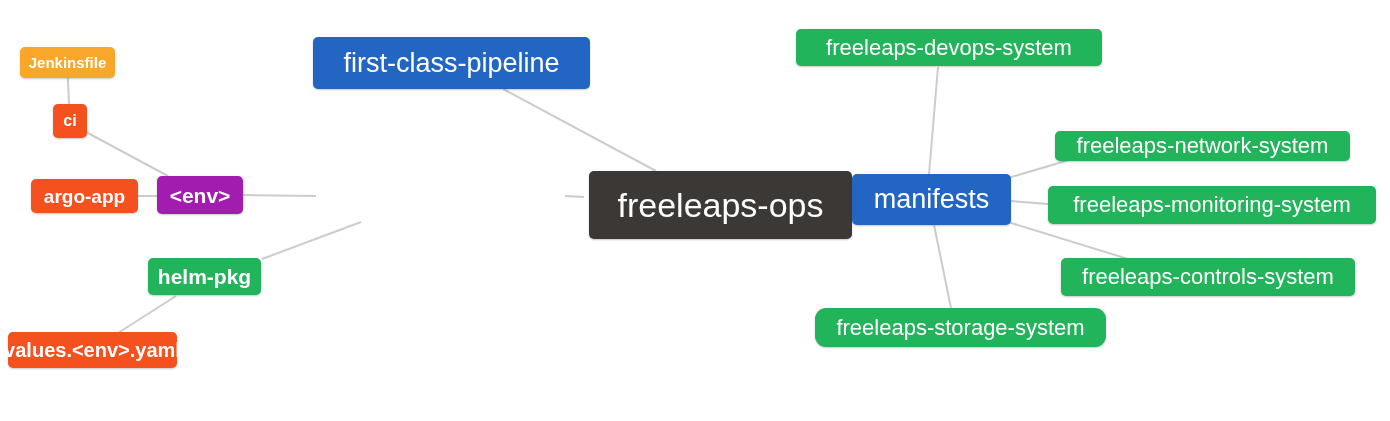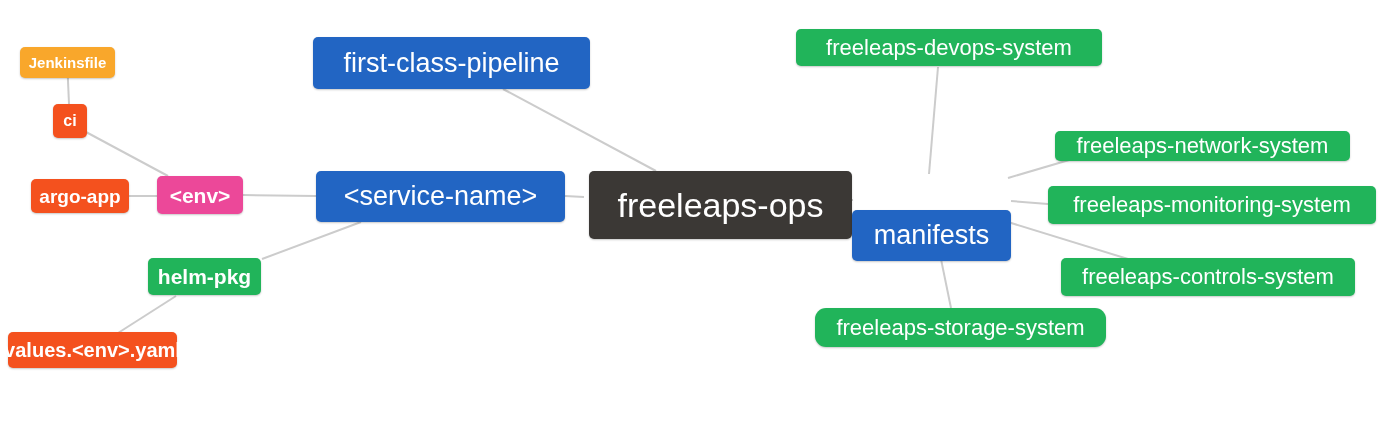--- a/index.html
+++ b/index.html
@@ -53,26 +53,25 @@
       <line x1="846" y1="200" x2="853" y2="200" stroke="#cccccc" stroke-width="2"></line>
       <line x1="929" y1="174" x2="938" y2="67" stroke="#cccccc" stroke-width="2"></line>
       <line x1="1008" y1="178" x2="1103" y2="150" stroke="#cccccc" stroke-width="2"></line>
       <line x1="1011" y1="201" x2="1048" y2="204" stroke="#cccccc" stroke-width="2"></line>
       <line x1="1008" y1="222" x2="1128" y2="259" stroke="#cccccc" stroke-width="2"></line>
       <line x1="934" y1="225" x2="951" y2="308" stroke="#cccccc" stroke-width="2"></line>
     </svg>
 
 <div class="node" style="left: 20px; top: 27px; width: 95px; height: 31px; background: rgb(249, 167, 43); color: rgb(255, 255, 255); font-size: 15px; font-weight: 700; margin-top: 20px;">Jenkinsfile</div>
     <div class="node" style="left: 53px; top: 104px; width: 34px; height: 34px; background: rgb(244, 81, 30); color: rgb(255, 255, 255); font-size: 16px; font-weight: 700;">ci</div>
-    <div class="node" style="left: 31px; top: 179px; width: 98px; height: 34px; background: rgb(244, 81, 30); color: rgb(255, 255, 255); font-size: 19px; font-weight: 700;">argo-app</div>
-    <div class="node" style="left: 157px; top: 176px; width: 86px; height: 38px; background: #ec4899; color: rgb(255, 255, 255); font-size: 21px; font-weight: 700;">&lt;env&gt;</div>
+    <div class="node" style="left: 31px; top: 179px; width: 107px; height: 34px; background: rgb(244, 81, 30); color: rgb(255, 255, 255); font-size: 19px; font-weight: 700;">argo-app</div>
+    <div class="node" style="left: 157px; top: 176px; width: 86px; height: 38px; background: #a21caf; color: rgb(255, 255, 255); font-size: 21px; font-weight: 700;">&lt;env&gt;</div>
     <div class="node" style="left: 148px; top: 258px; width: 113px; height: 37px; background: rgb(33, 180, 90); color: rgb(255, 255, 255); font-size: 21px; font-weight: 700;">helm-pkg</div>
     <div class="node" style="left: 8px; top: 332px; width: 169px; height: 36px; background: rgb(244, 81, 30); color: rgb(255, 255, 255); font-size: 20px; font-weight: 700;">values.&lt;env&gt;.yaml</div>
     <div class="node" style="left: 313px; top: 37px; width: 277px; height: 52px; background: rgb(34, 101, 195); color: rgb(255, 255, 255); font-size: 27px; font-weight: 400;">first-class-pipeline</div>
-    <div class="node" style="left: 316px; top: 171px; width: 249px; height: 51px; background: rgb(34, 101, 195); color: rgb(255, 255, 255); font-size: 27px; font-weight: 400;">&lt;service-name&gt;</div>
     <div class="node" style="left: 583px; top: 171px; width: 263px; height: 68px; background: rgb(59, 56, 53); color: rgb(255, 255, 255); font-size: 34px; font-weight: 400; margin-left: 6px;">freeleaps-ops</div>
-    <div class="node" style="left: 852px; top: 174px; width: 159px; height: 51px; background: rgb(34, 101, 195); color: rgb(255, 255, 255); font-size: 27px; font-weight: 400; margin-top: 36px;">manifests</div>
+    <div class="node" style="left: 852px; top: 174px; width: 159px; height: 51px; background: rgb(34, 101, 195); color: rgb(255, 255, 255); font-size: 27px; font-weight: 400;">manifests</div>
     <div class="node" style="left: 796px; top: 29px; width: 306px; height: 37px; background: rgb(33, 180, 90); color: rgb(255, 255, 255); font-size: 22px; font-weight: 400;">freeleaps-devops-system</div>
     <div class="node" style="left: 1055px; top: 112px; width: 295px; height: 30px; background: rgb(33, 180, 90); color: rgb(255, 255, 255); font-size: 22px; font-weight: 400; margin-top: 19px;">freeleaps-network-system</div>
     <div class="node" style="left: 1048px; top: 186px; width: 328px; height: 38px; background: rgb(33, 180, 90); color: rgb(255, 255, 255); font-size: 22px; font-weight: 400;">freeleaps-monitoring-system</div>
     <div class="node" style="left: 1061px; top: 258px; width: 294px; height: 38px; background: rgb(33, 180, 90); color: rgb(255, 255, 255); font-size: 22px; font-weight: 400;">freeleaps-controls-system</div>
     <div class="node" style="left: 815px; top: 308px; width: 291px; height: 39px; background: rgb(33, 180, 90); color: rgb(255, 255, 255); font-size: 22px; font-weight: 400; border-radius: 11px;">freeleaps-storage-system</div>
   </div>
 
 </body></html>

